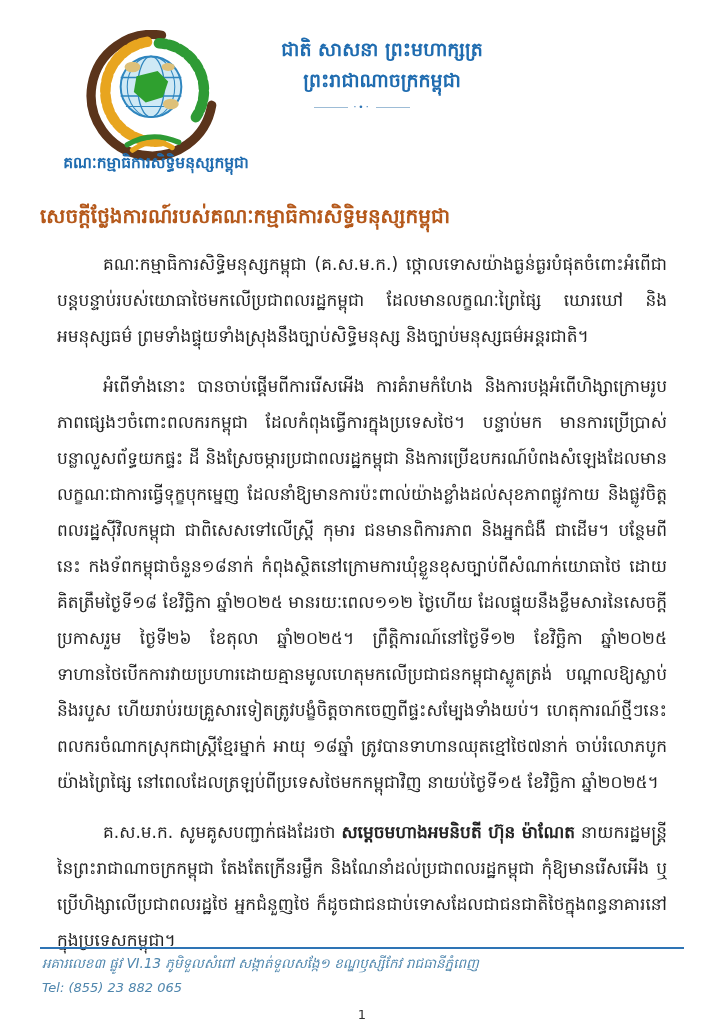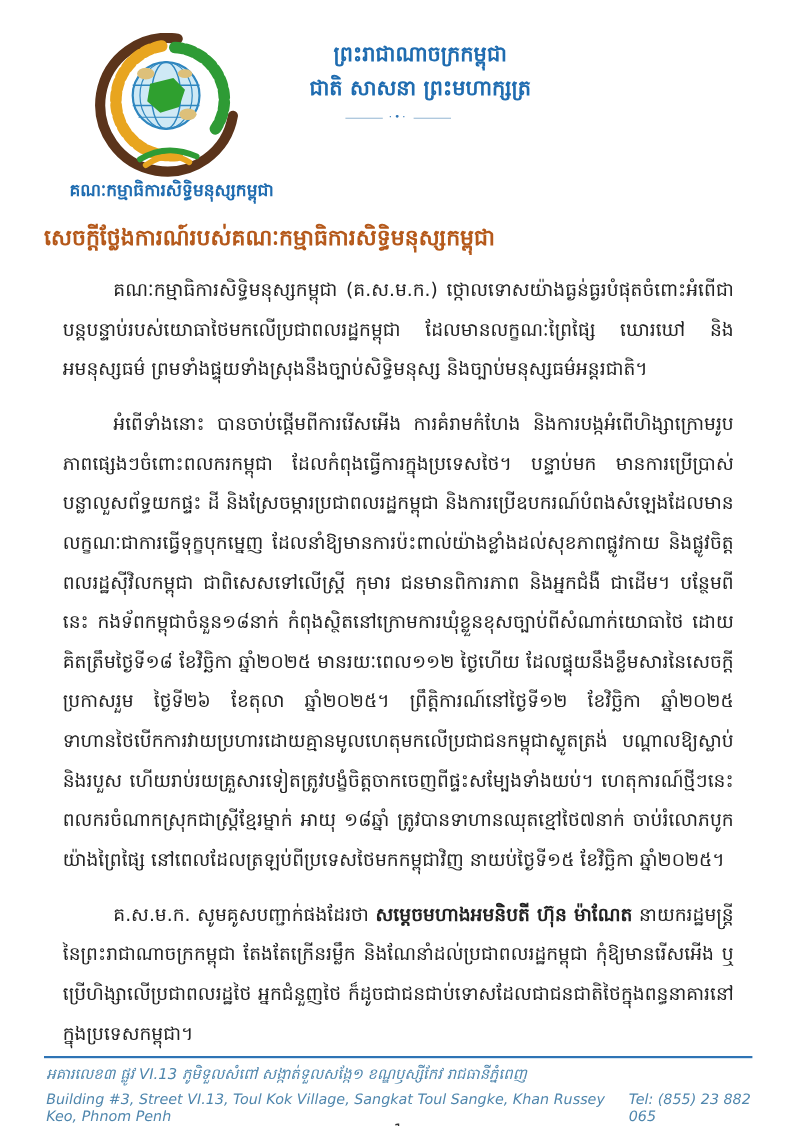--- a/index.html
+++ b/index.html
@@ -22,21 +22,21 @@
   }
   .header-ornament{
     position:absolute;left:0;right:0;top:102px;
     display:flex;justify-content:center;align-items:center;
   }
   .header-ornament .line{width:34px;height:1px;background:#9dbcd6;}
   .header-ornament .mid{
     margin:0 5px;color:#2e74b5;font-size:9px;letter-spacing:2px;line-height:10px;
   }
   .committee-name{
-    position:absolute;left:36px;top:163px;width:240px;
+    position:absolute;left:36px;top:153px;width:240px;
     text-align:center;color:#1f6cb0;font-weight:bold;font-size:15.5px;
   }
   
   .title-block{padding:4px 40px 0 40px;}
   .stmt-title{
     color:#b5591b;font-weight:bold;font-size:20px;line-height:32px;margin:0;
   }
   .stmt-subtitle{
     color:#1c1c1c;font-style:italic;font-size:16.5px;line-height:26px;
     margin:6px 30px 0 30px;
@@ -44,21 +44,21 @@
   
   .body-text{padding:14px 57px 0 57px;color:#232323;}
   .body-text p{
     margin:0 0 14px 0;
     font-size:17px;line-height:36px;
     text-align:justify;text-indent:46px;
   }
   .body-text p.italic{font-style:italic;}
   .body-text strong{font-weight:bold;}
   
-  .footer{position:absolute;left:0;right:0;bottom:0;height:64px;}
+  .footer{position:absolute;left:0;right:0;bottom:13px;height:64px;}
   .footer-rule{
     position:absolute;left:40px;right:40px;top:0;
     border-top:2px solid #2e74b5;
   }
   .footer-khmer{
     position:absolute;left:42px;top:8px;right:42px;
     color:#4f86ad;font-style:italic;font-size:13.5px;
   }
   .footer-english-row{
     position:absolute;left:42px;right:34px;top:33px;
@@ -97,22 +97,22 @@
         <line x1="31" y1="58" x2="69" y2="58" stroke="#2f86bf" stroke-width="0.8"></line>
         <ellipse cx="36" cy="28" rx="6" ry="4" fill="#ddc07a"></ellipse>
         <ellipse cx="65" cy="56" rx="6" ry="4" fill="#ddc07a"></ellipse>
         <ellipse cx="63" cy="28" rx="5" ry="3" fill="#ddc07a"></ellipse>
 
         <path d="M39,35 L55,31 L63,39 L59,51 L46,55 L37,47 Z" fill="#2fa02f"></path>
       </svg>
     </div>
 
     <div class="kingdom">
+      <div>ជាតិ សាសនា ព្រះមហាក្សត្រ</div>
       <div>ព្រះរាជាណាចក្រកម្ពុជា</div>
-      <div>ជាតិ សាសនា ព្រះមហាក្សត្រ</div>
     </div>
 
     <div class="header-ornament">
       <span class="line"></span>
       <span class="mid">·•·</span>
       <span class="line"></span>
     </div>
 
     <div class="committee-name">គណៈកម្មាធិការសិទ្ធិមនុស្សកម្ពុជា</div>
   </div>
@@ -124,19 +124,18 @@
   <div class="body-text">
     <p>គណៈកម្មាធិការសិទ្ធិមនុស្សកម្ពុជា (គ.ស.ម.ក.) ថ្កោលទោសយ៉ាងធ្ងន់ធ្ងរបំផុតចំពោះអំពើជាបន្តបន្ទាប់របស់យោធាថៃមកលើប្រជាពលរដ្ឋកម្ពុជា ដែលមានលក្ខណៈព្រៃផ្សៃ ឃោរឃៅ និងអមនុស្សធម៌ ព្រមទាំងផ្ទុយទាំងស្រុងនឹងច្បាប់សិទ្ធិមនុស្ស និងច្បាប់មនុស្សធម៌អន្តរជាតិ។</p>
     <p>អំពើទាំងនោះ បានចាប់ផ្តើមពីការរើសអើង ការគំរាមកំហែង និងការបង្កអំពើហិង្សាក្រោមរូបភាពផ្សេងៗចំពោះពលករកម្ពុជា ដែលកំពុងធ្វើការក្នុងប្រទេសថៃ។ បន្ទាប់មក មានការប្រើប្រាស់បន្លាលួសព័ទ្ធយកផ្ទះ ដី និងស្រែចម្ការប្រជាពលរដ្ឋកម្ពុជា និងការប្រើឧបករណ៍បំពងសំឡេងដែលមានលក្ខណៈជាការធ្វើទុក្ខបុកម្នេញ ដែលនាំឱ្យមានការប៉ះពាល់យ៉ាងខ្លាំងដល់សុខភាពផ្លូវកាយ និងផ្លូវចិត្តពលរដ្ឋស៊ីវិលកម្ពុជា ជាពិសេសទៅលើស្ត្រី កុមារ ជនមានពិការភាព និងអ្នកជំងឺ ជាដើម។ បន្ថែមពីនេះ កងទ័ពកម្ពុជាចំនួន១៨នាក់ កំពុងស្ថិតនៅក្រោមការឃុំខ្លួនខុសច្បាប់ពីសំណាក់យោធាថៃ ដោយគិតត្រឹមថ្ងៃទី១៨ ខែវិច្ឆិកា ឆ្នាំ២០២៥ មានរយៈពេល១១២ ថ្ងៃហើយ ដែលផ្ទុយនឹងខ្លឹមសារនៃសេចក្តីប្រកាសរួម ថ្ងៃទី២៦ ខែតុលា ឆ្នាំ២០២៥។ ព្រឹត្តិការណ៍នៅថ្ងៃទី១២ ខែវិច្ឆិកា ឆ្នាំ២០២៥ ទាហានថៃបើកការវាយប្រហារដោយគ្មានមូលហេតុមកលើប្រជាជនកម្ពុជាស្លូតត្រង់ បណ្តាលឱ្យស្លាប់និងរបួស ហើយរាប់រយគ្រួសារទៀតត្រូវបង្ខំចិត្តចាកចេញពីផ្ទះសម្បែងទាំងយប់។ ហេតុការណ៍ថ្មីៗនេះ ពលករចំណាកស្រុកជាស្ត្រីខ្មែរម្នាក់ អាយុ ១៨ឆ្នាំ ត្រូវបានទាហានឈុតខ្មៅថៃ៧នាក់ ចាប់រំលោភបូកយ៉ាងព្រៃផ្សៃ នៅពេលដែលត្រឡប់ពីប្រទេសថៃមកកម្ពុជាវិញ នាយប់ថ្ងៃទី១៥ ខែវិច្ឆិកា ឆ្នាំ២០២៥។</p>
     <p><span>គ.ស.ម.ក. សូមគូសបញ្ជាក់ផងដែរថា </span><strong>សម្តេចមហាងអមនិបតី ហ៊ុន ម៉ាណែត</strong><span> នាយករដ្ឋមន្ត្រី នៃព្រះរាជាណាចក្រកម្ពុជា តែងតែក្រើនរម្លឹក និងណែនាំដល់ប្រជាពលរដ្ឋកម្ពុជា កុំឱ្យមានរើសអើង ឬប្រើហិង្សាលើប្រជាពលរដ្ឋថៃ អ្នកជំនួញថៃ ក៏ដូចជាជនជាប់ទោសដែលជាជនជាតិថៃក្នុងពន្ធនាគារនៅក្នុងប្រទេសកម្ពុជា។</span></p>
   </div>
 
   <div class="footer">
     <div class="footer-rule"></div>
     <div class="footer-khmer">អគារលេខ៣ ផ្លូវ VI.13 ភូមិទួលសំពៅ សង្កាត់ទួលសង្កែ១ ខណ្ឌឫស្សីកែវ រាជធានីភ្នំពេញ</div>
     <div class="footer-english-row">
-      <span>Building #3, Street VI.13, Toul Kok Village, Sangkat Toul Sangke, Khan Russey Keo, Phnom Penh</span>
       <span>Tel: (855) 23 882 065</span>
     </div>
     <div class="page-number">1</div>
   </div>
 
 </div>
 
 </body></html>

